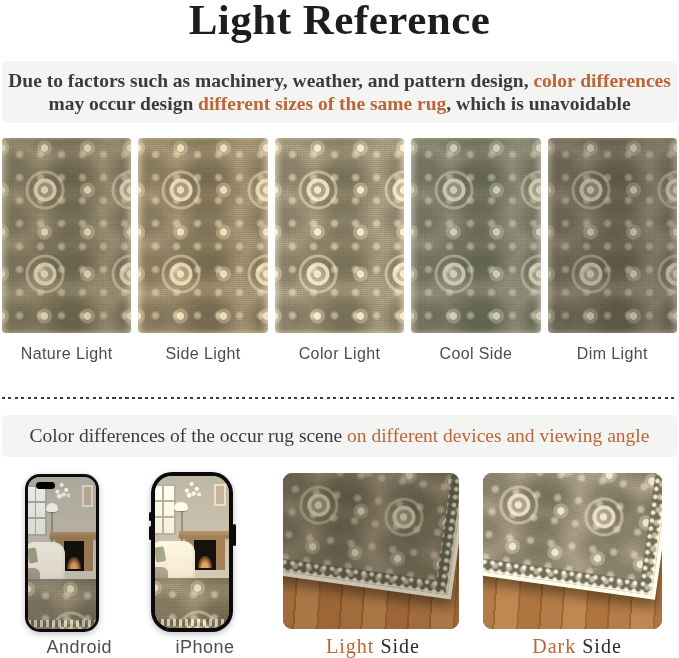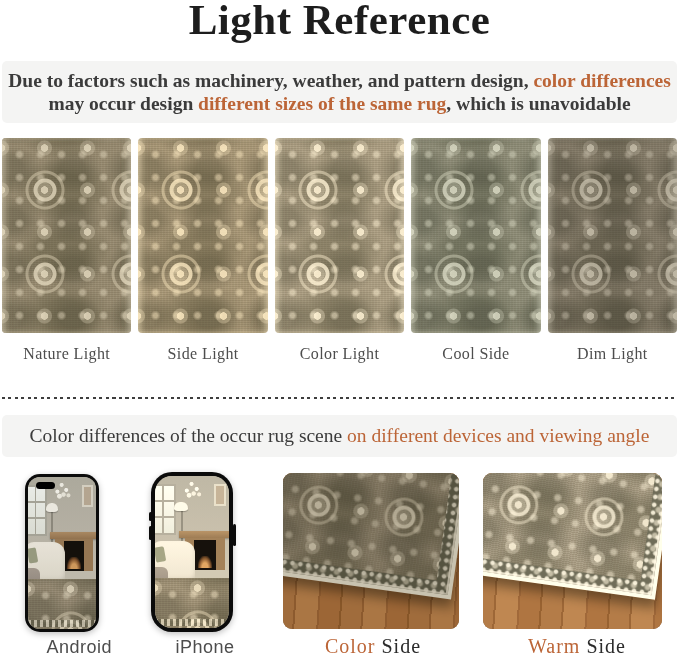--- a/index.html
+++ b/index.html
@@ -46,21 +46,21 @@
                 inset -5px 0 6px -2px rgba(235,226,200,.55),
                 inset 0 4px 6px -2px rgba(120,110,85,.35);
   }
   .f-nature { }
   .f-warm   { filter:sepia(.30) saturate(1.08) brightness(1.03); }
   .f-bright { filter:brightness(1.12) saturate(.90) sepia(.08); }
   .f-cool   { filter:saturate(.70) hue-rotate(16deg); }
   .f-dim    { filter:brightness(.88) saturate(.82); }
   .panel-labels {
     position:absolute; top:345px; left:2px; right:2px; display:flex; gap:7px;
-    font-family:Liberation Serif, serif; font-size:16px; color:#4d4d4d;
+    font-family:Liberation Sans, sans-serif; font-size:16px; color:#4d4d4d;
     letter-spacing:.4px;
   }
   .plabel { flex:1; text-align:center; }
   
   .divider {
     position:absolute; top:397px; left:2px; right:3px; height:2px;
     background:repeating-linear-gradient(90deg, #3e3e3e 0 3px, transparent 3px 6.5px);
   }
   
   .phone { position:absolute; background:#0b0b0b; box-shadow:0 2px 6px rgba(0,0,0,.25); }
@@ -251,16 +251,16 @@
     <div class="wood"></div>
     <div class="rug-tilt">
       <div class="band">
         <div class="rug field"></div>
       </div>
     </div>
   </div>
 
   <div class="dev-label lbl-android">Android</div>
   <div class="dev-label lbl-iphone">iPhone</div>
-  <div class="side-label lbl-dark"><span class="accent">Color</span><span> Side</span></div>
-  <div class="side-label lbl-light"><span class="accent">Warm</span><span> Side</span></div>
+  <div class="side-label lbl-dark"><span class="accent">Light</span><span> Side</span></div>
+  <div class="side-label lbl-light"><span class="accent">Dark</span><span> Side</span></div>
 
 </div>
 
 </body></html>

